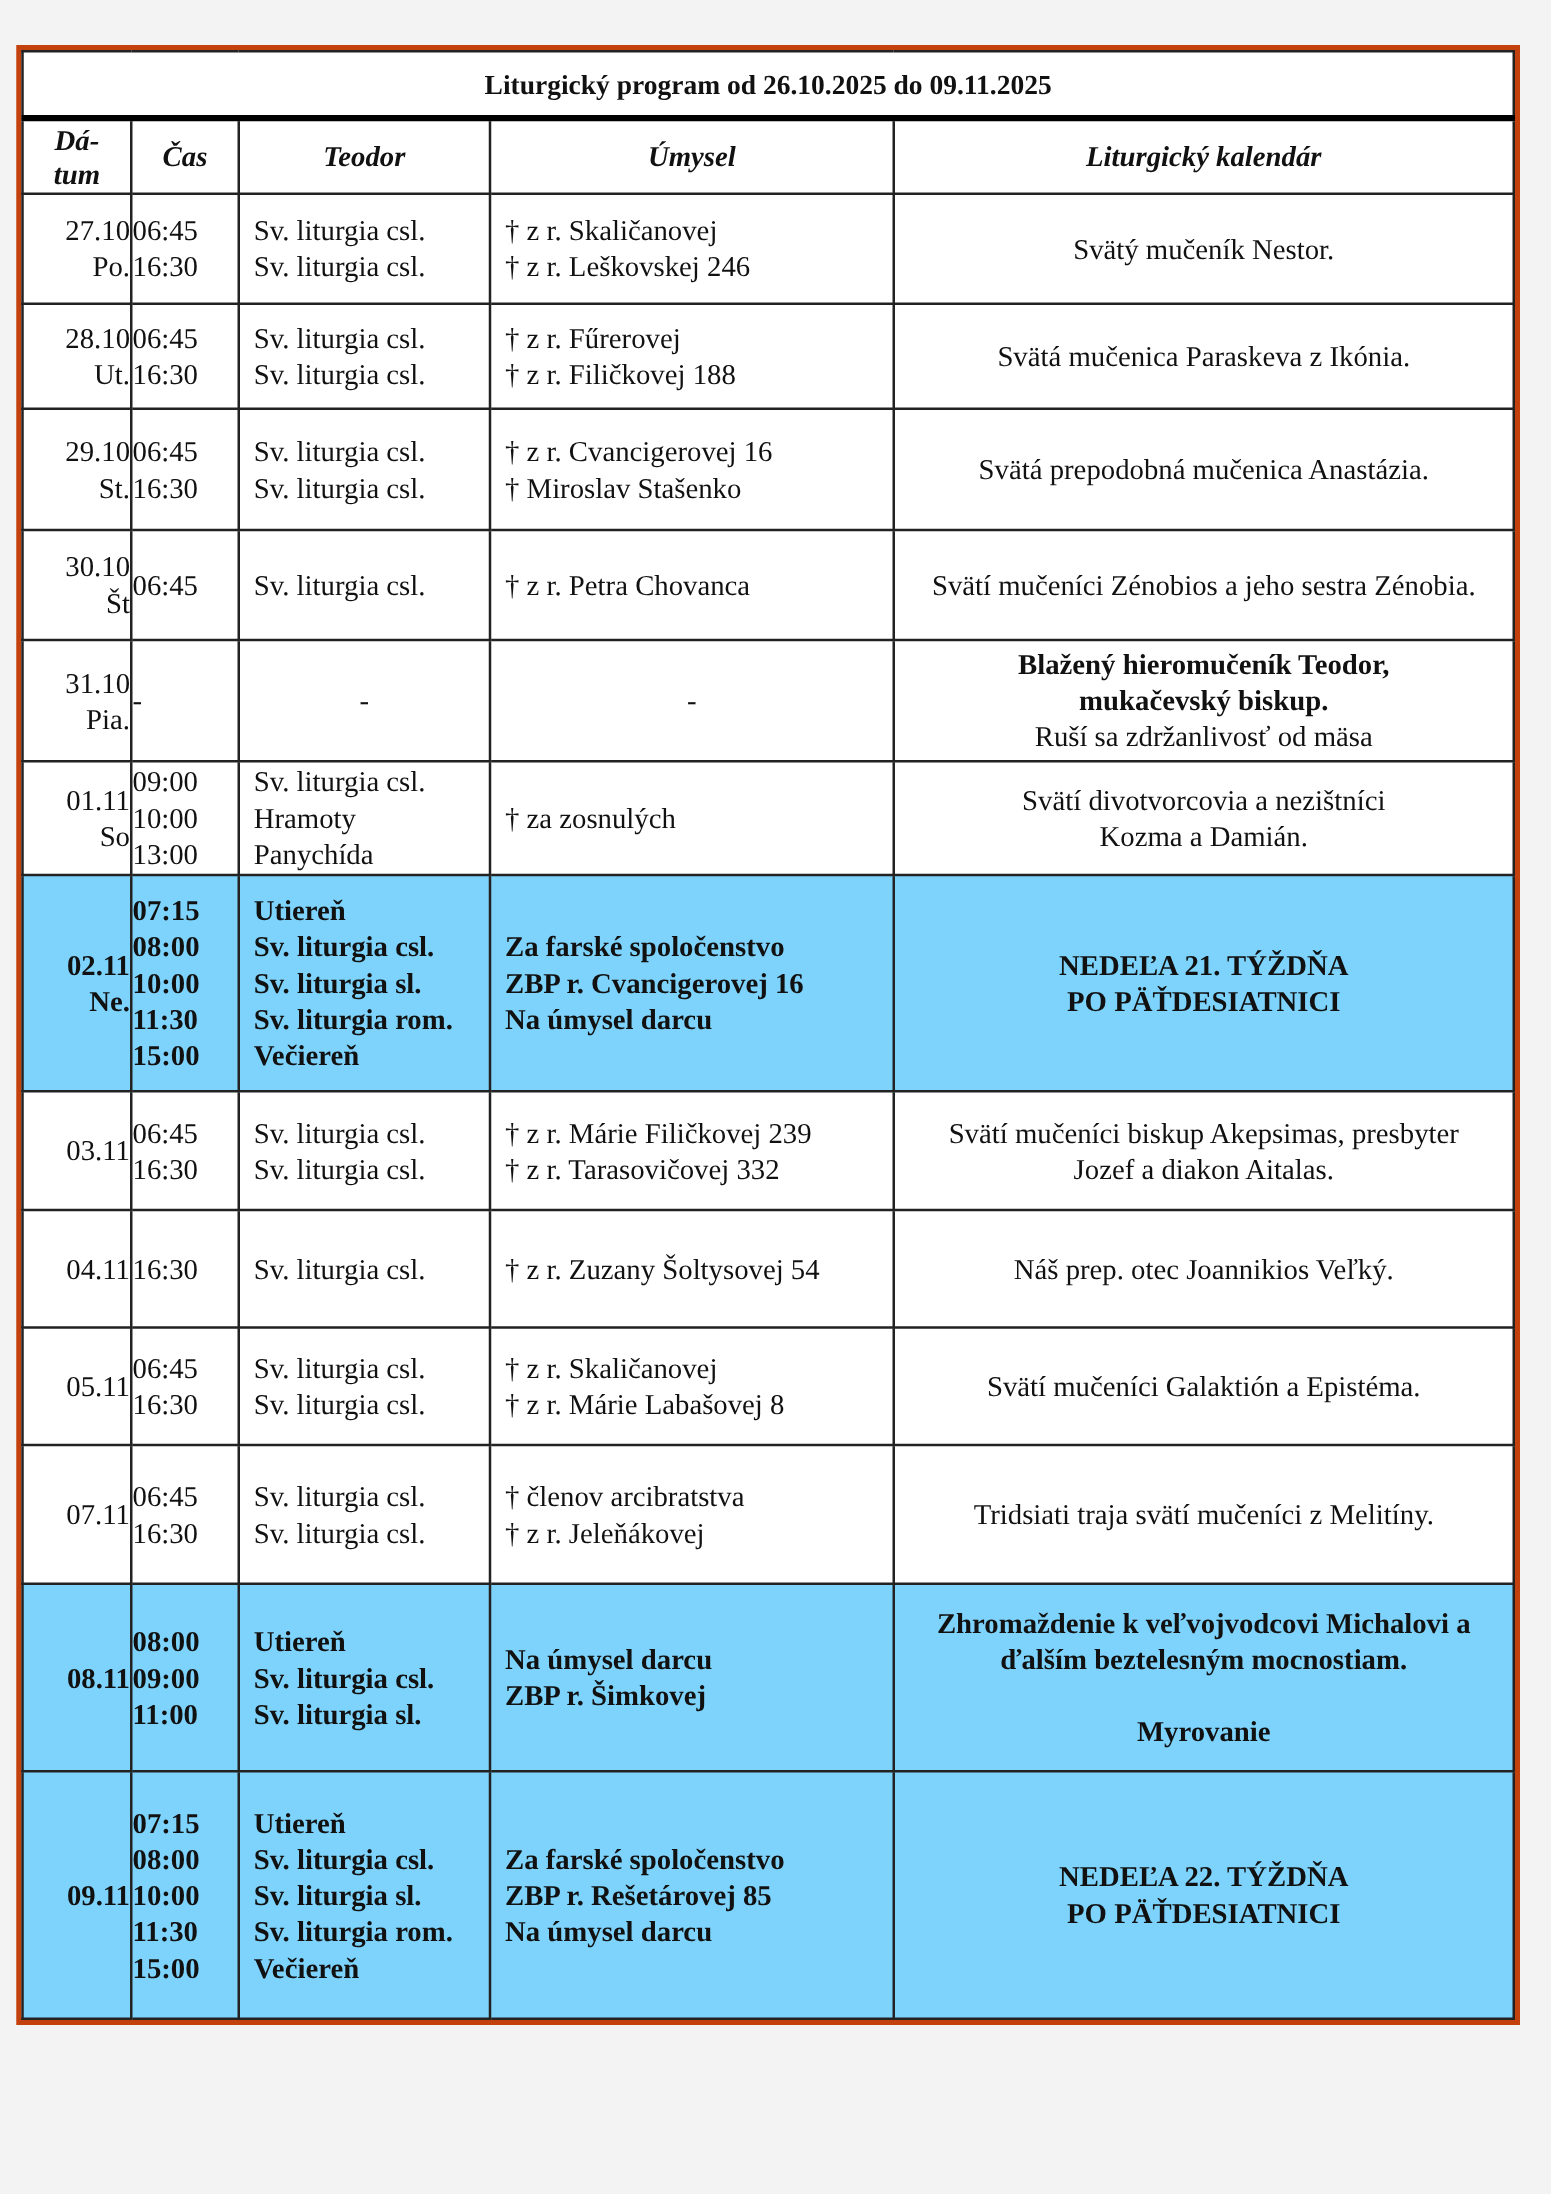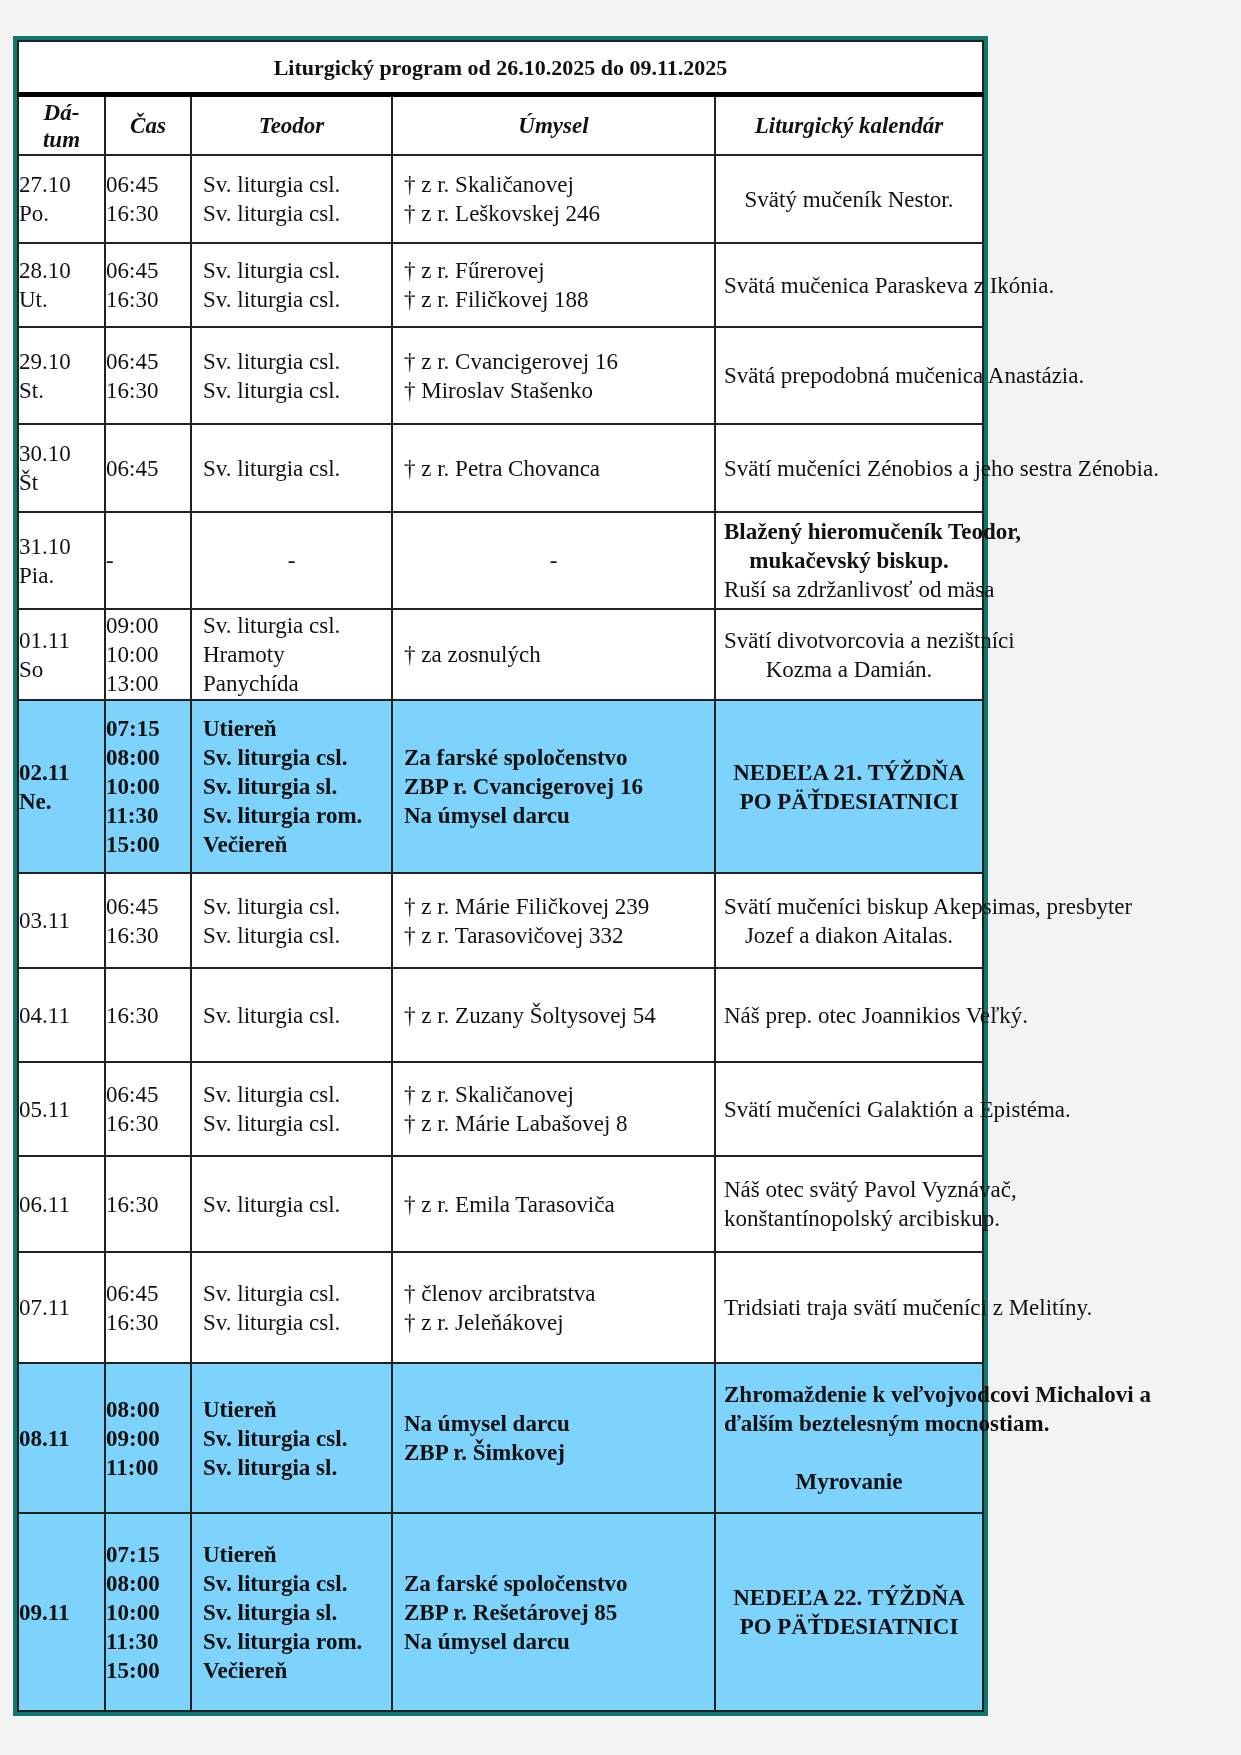--- a/index.html
+++ b/index.html
@@ -7,22 +7,22 @@
     width: 1241px; height: 1755px;
     background: #f3f3f3;
     font-family: "Liberation Serif", "DejaVu Serif", serif;
     color: #111;
     position: relative;
     overflow: hidden;
   }
   .sheet {
     position: absolute;
     left: 13px; top: 36px;
-    width: 975px;
-    border: 4px solid #0f766e;
+    width: 1203px;
+    border: 4px solid #c2410c;
     box-sizing: border-box;
     background: #fff;
   }
   table {
     border-collapse: collapse;
     width: 100%;
     table-layout: fixed;
   }
   col.c-date { width: 87px; }
   col.c-time { width: 86px; }
@@ -44,21 +44,21 @@
     border-bottom: 5px solid #000;
   }
   tr.head-row th {
     height: 57px;
     font-style: italic;
     font-weight: bold;
     font-size: 23px;
     line-height: 27px;
     text-align: center;
   }
-  td.date { text-align: left; }
+  td.date { text-align: right; }
   td.time { text-align: left; }
   td.prog { padding-left: 11px; margin-left: 48px; }
   td.int  { padding-left: 11px; }
   td.cal  { text-align: center; padding: 0 8px; }
   td.dash { text-align: center; }
   tr.sun td { background: #7dd3fc; font-weight: bold; }
   .line { display: block; white-space: nowrap; }
   .b { font-weight: bold; }
   .gap { display: block; height: 29px; }
 </style>
@@ -292,38 +292,20 @@
             <span class="line">Sv. liturgia csl.</span>
           </td>
           <td class="int">
             <span class="line">† z r. Skaličanovej</span>
             <span class="line">† z r. Márie Labašovej 8</span>
           </td>
           <td class="cal">
             <span class="line">Svätí mučeníci Galaktión a Epistéma.</span>
           </td>
         </tr>
-        <tr style="height: 96px;">
-          <td class="date">
-            <span class="line">06.11</span>
-          </td>
-          <td class="time">
-            <span class="line">16:30</span>
-          </td>
-          <td class="prog">
-            <span class="line">Sv. liturgia csl.</span>
-          </td>
-          <td class="int">
-            <span class="line">† z r. Emila Tarasoviča</span>
-          </td>
-          <td class="cal">
-            <span class="line">Náš otec svätý Pavol Vyznávač,</span>
-            <span class="line">konštantínopolský arcibiskup.</span>
-          </td>
-        </tr>
         <tr style="height: 111px;">
           <td class="date">
             <span class="line">07.11</span>
           </td>
           <td class="time">
             <span class="line">06:45</span>
             <span class="line">16:30</span>
           </td>
           <td class="prog">
             <span class="line">Sv. liturgia csl.</span>

